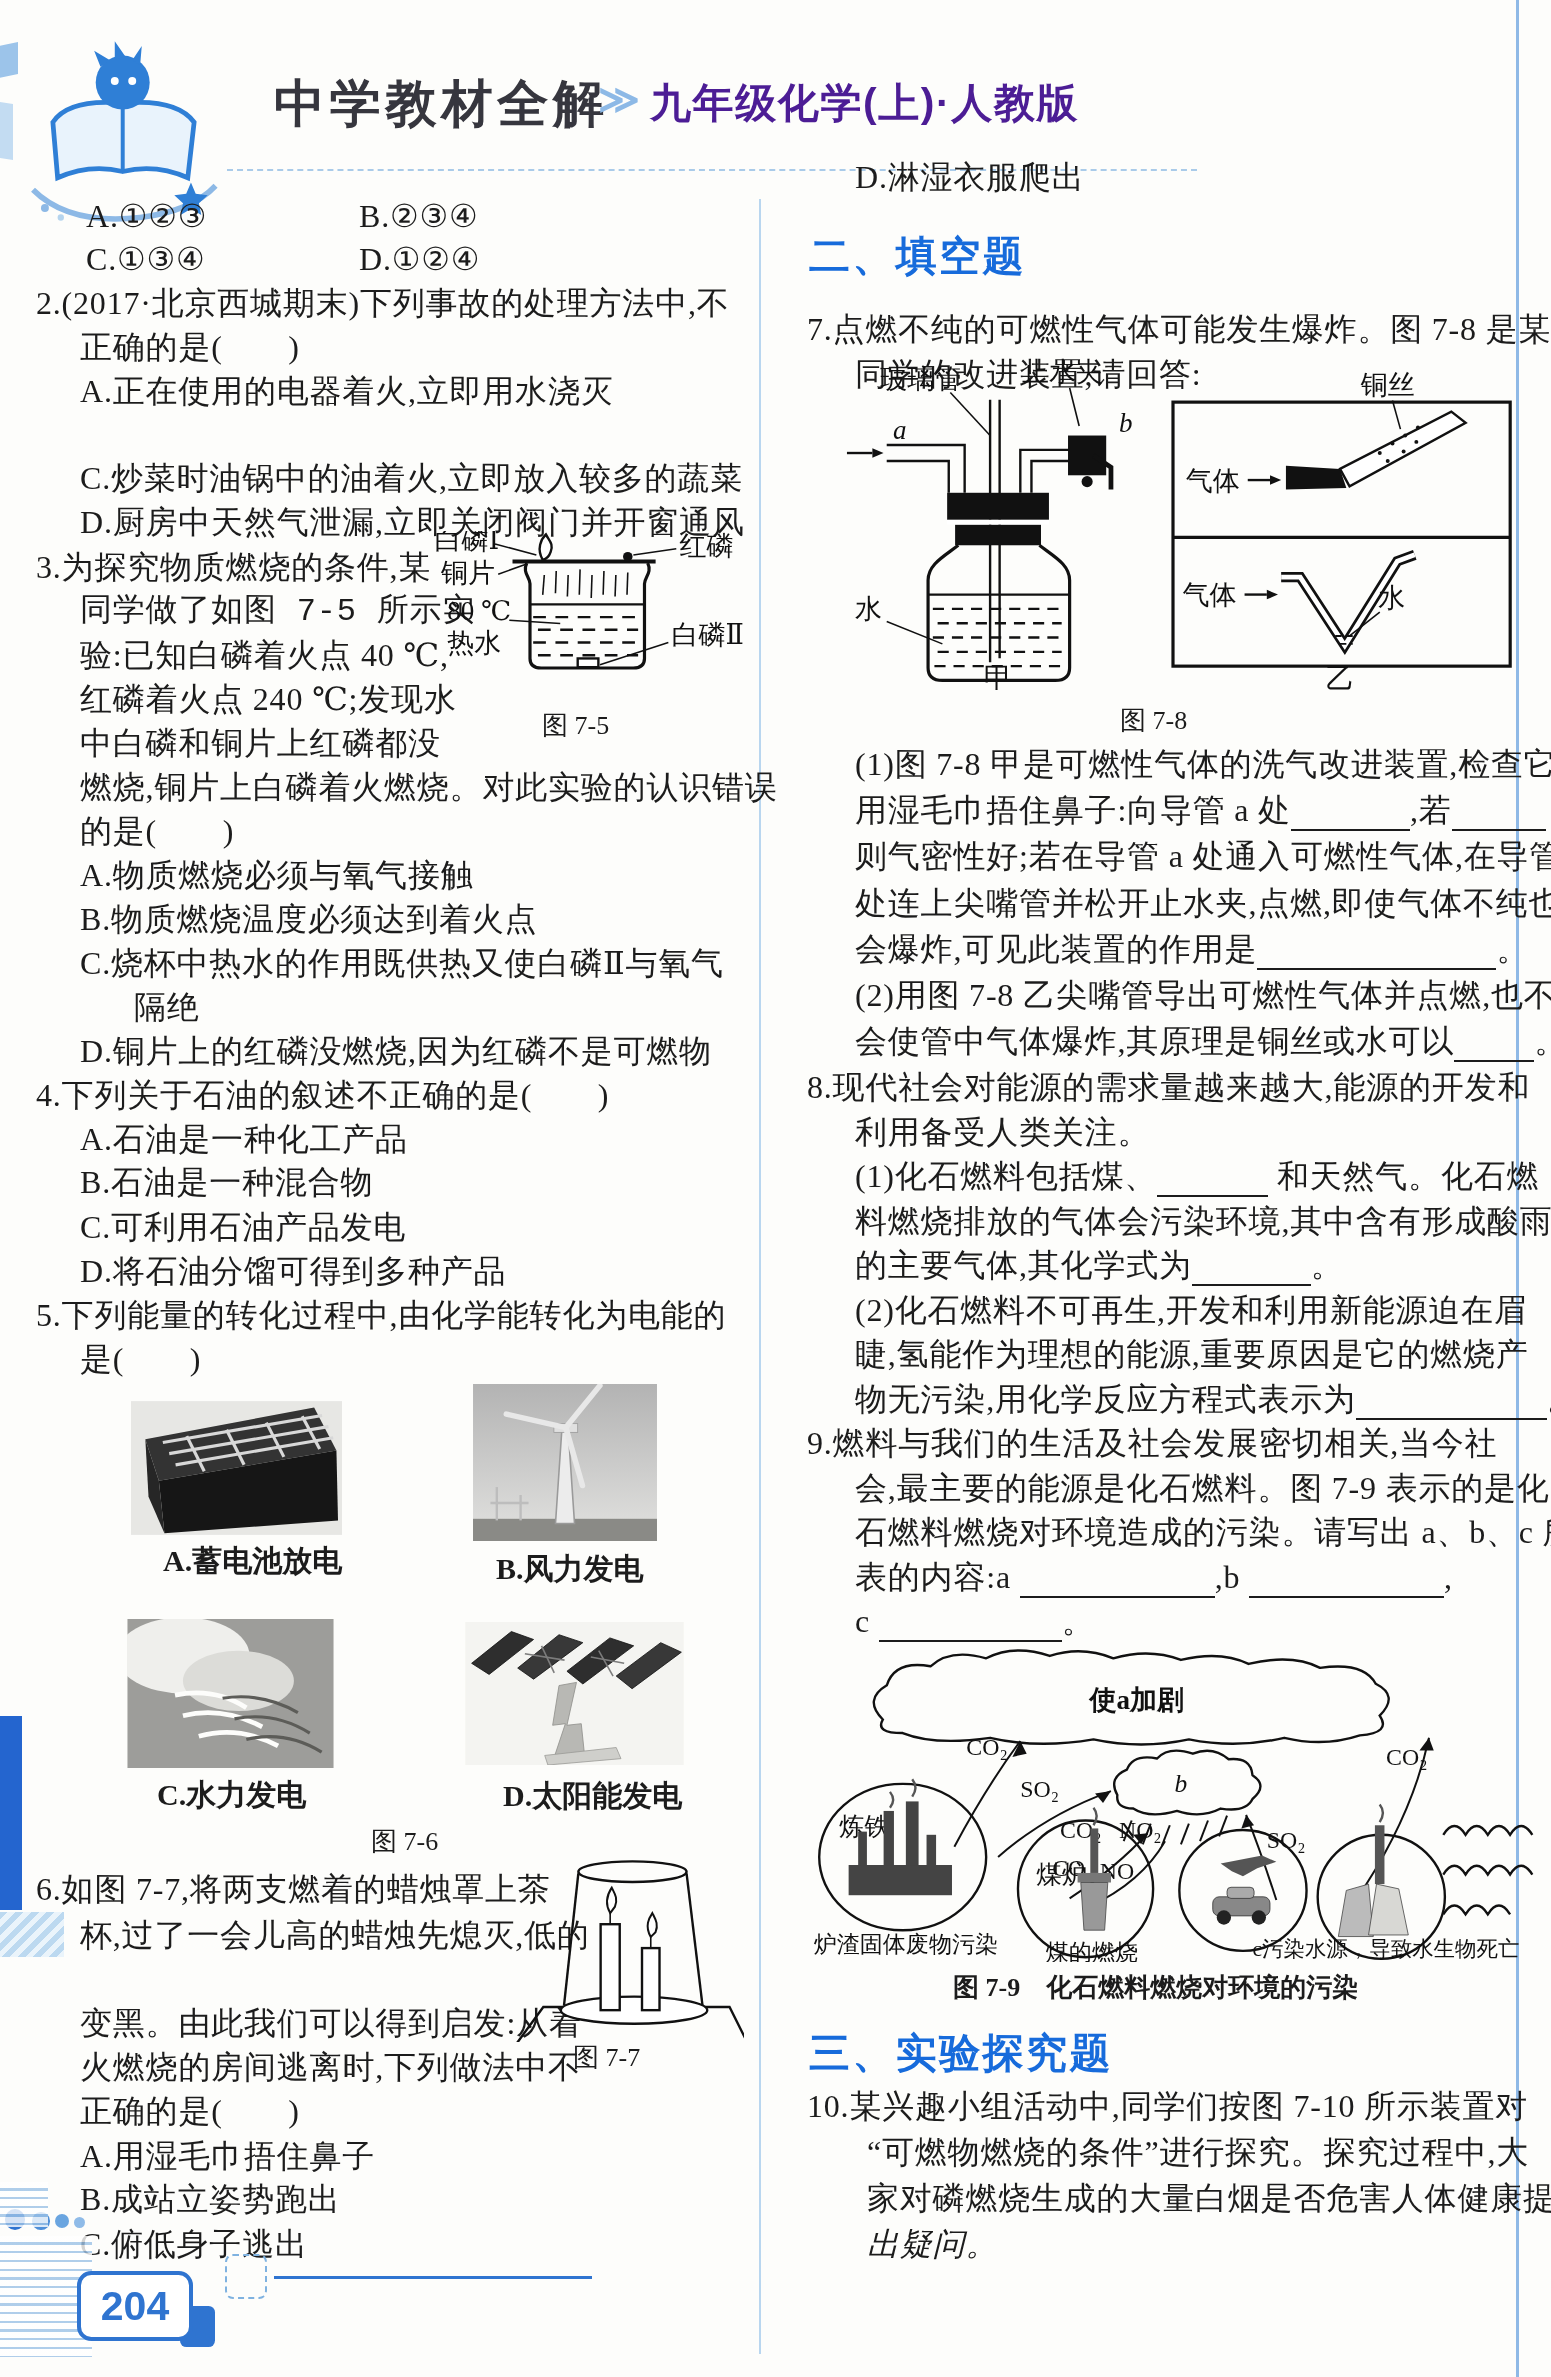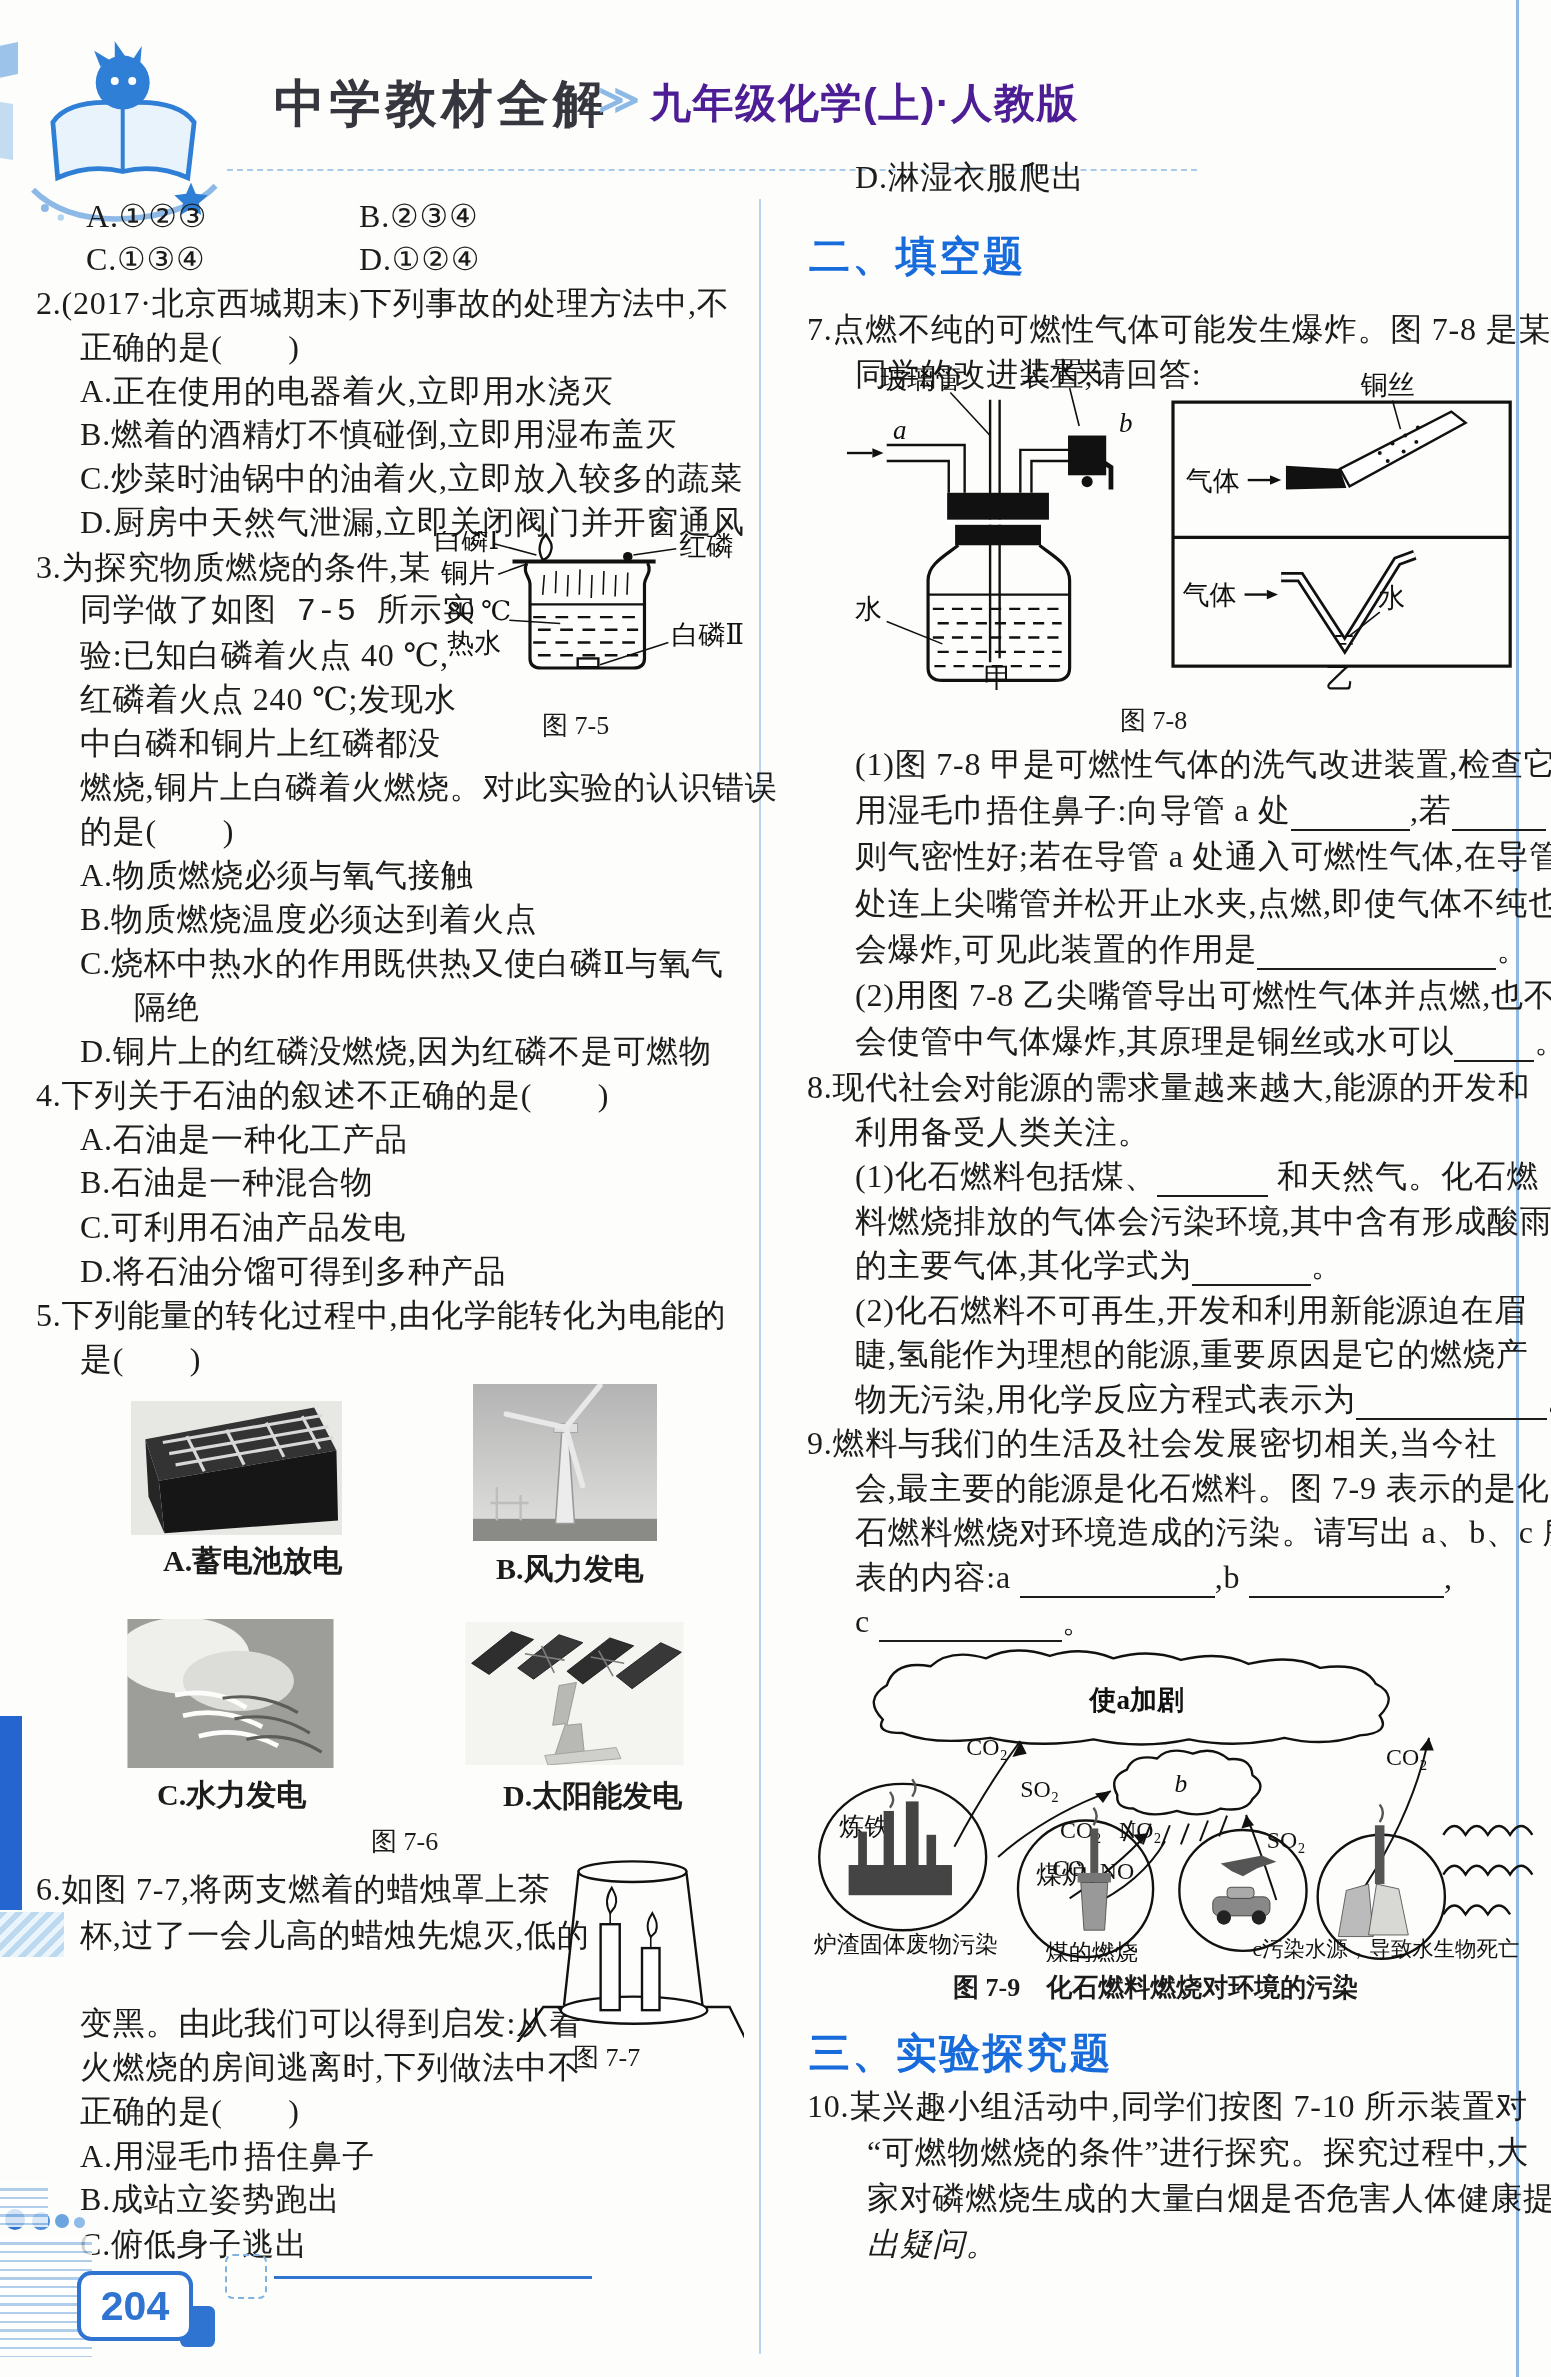--- a/index.html
+++ b/index.html
@@ -65,21 +65,20 @@
   <div class="edge-line"></div>
 
   <div class="ln" style="left:86px;top:196px;">A.①②③</div>
   <div class="ln" style="left:359px;top:196px;">B.②③④</div>
   <div class="ln" style="left:86px;top:239px;">C.①③④</div>
   <div class="ln" style="left:359px;top:239px;">D.①②④</div>
 
   <div class="ln" style="left:36px;top:283px;">2.(2017·北京西城期末)下列事故的处理方法中,不</div>
   <div class="ln" style="left:80px;top:327px;">正确的是(　　)</div>
   <div class="ln" style="left:80px;top:371px;">A.正在使用的电器着火,立即用水浇灭</div>
-  <div class="ln" style="left:80px;top:414px;">B.燃着的酒精灯不慎碰倒,立即用湿布盖灭</div>
   <div class="ln" style="left:80px;top:458px;">C.炒菜时油锅中的油着火,立即放入较多的蔬菜</div>
   <div class="ln" style="left:80px;top:502px;">D.厨房中天然气泄漏,立即关闭阀门并开窗通风</div>
 
   <div class="ln" style="left:36px;top:547px;">3.为探究物质燃烧的条件,某</div>
   <div class="ln" style="left:80px;top:591px;font-family:Liberation Mono, monospace;">同学做了如图 7-5 所示实</div>
   <div class="ln" style="left:80px;top:635px;">验:已知白磷着火点 40 ℃,</div>
   <div class="ln" style="left:80px;top:679px;">红磷着火点 240 ℃;发现水</div>
   <div class="ln" style="left:80px;top:723px;">中白磷和铜片上红磷都没</div>
   <div class="ln" style="left:80px;top:767px;">燃烧,铜片上白磷着火燃烧。对此实验的认识错误</div>
   <div class="ln" style="left:80px;top:811px;">的是(　　)</div>

